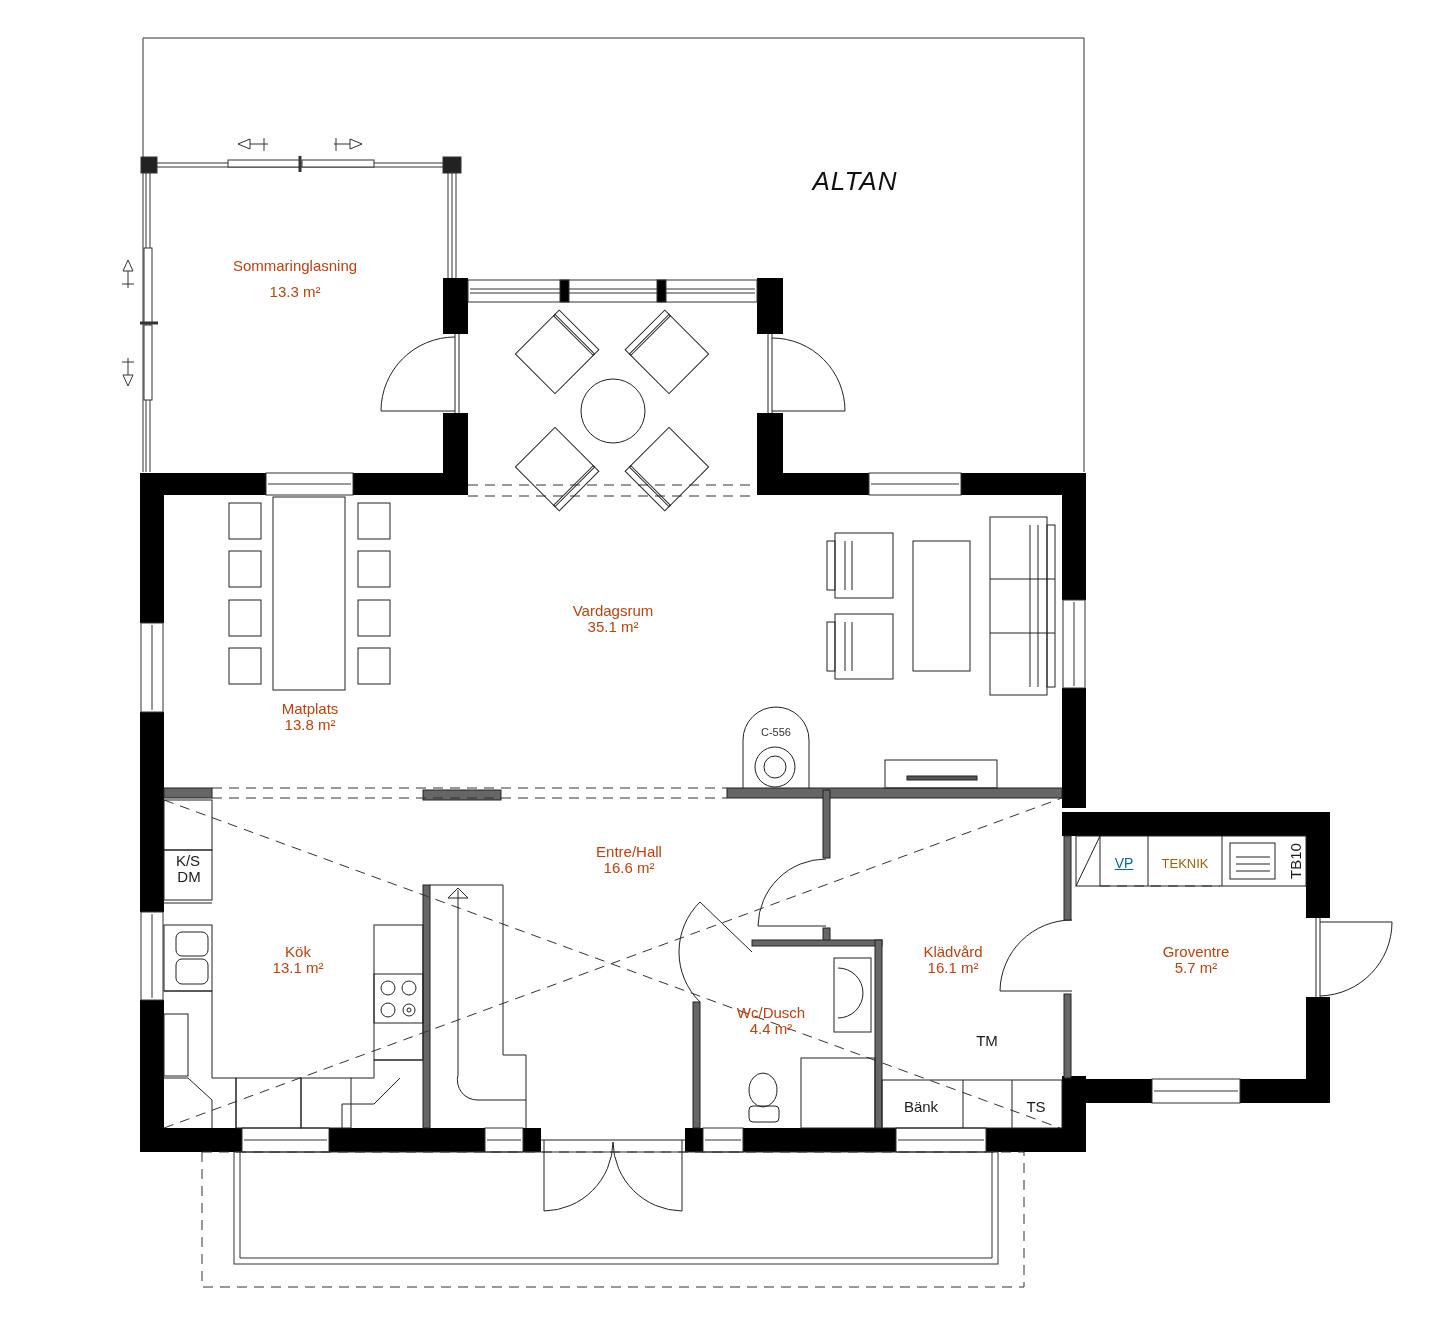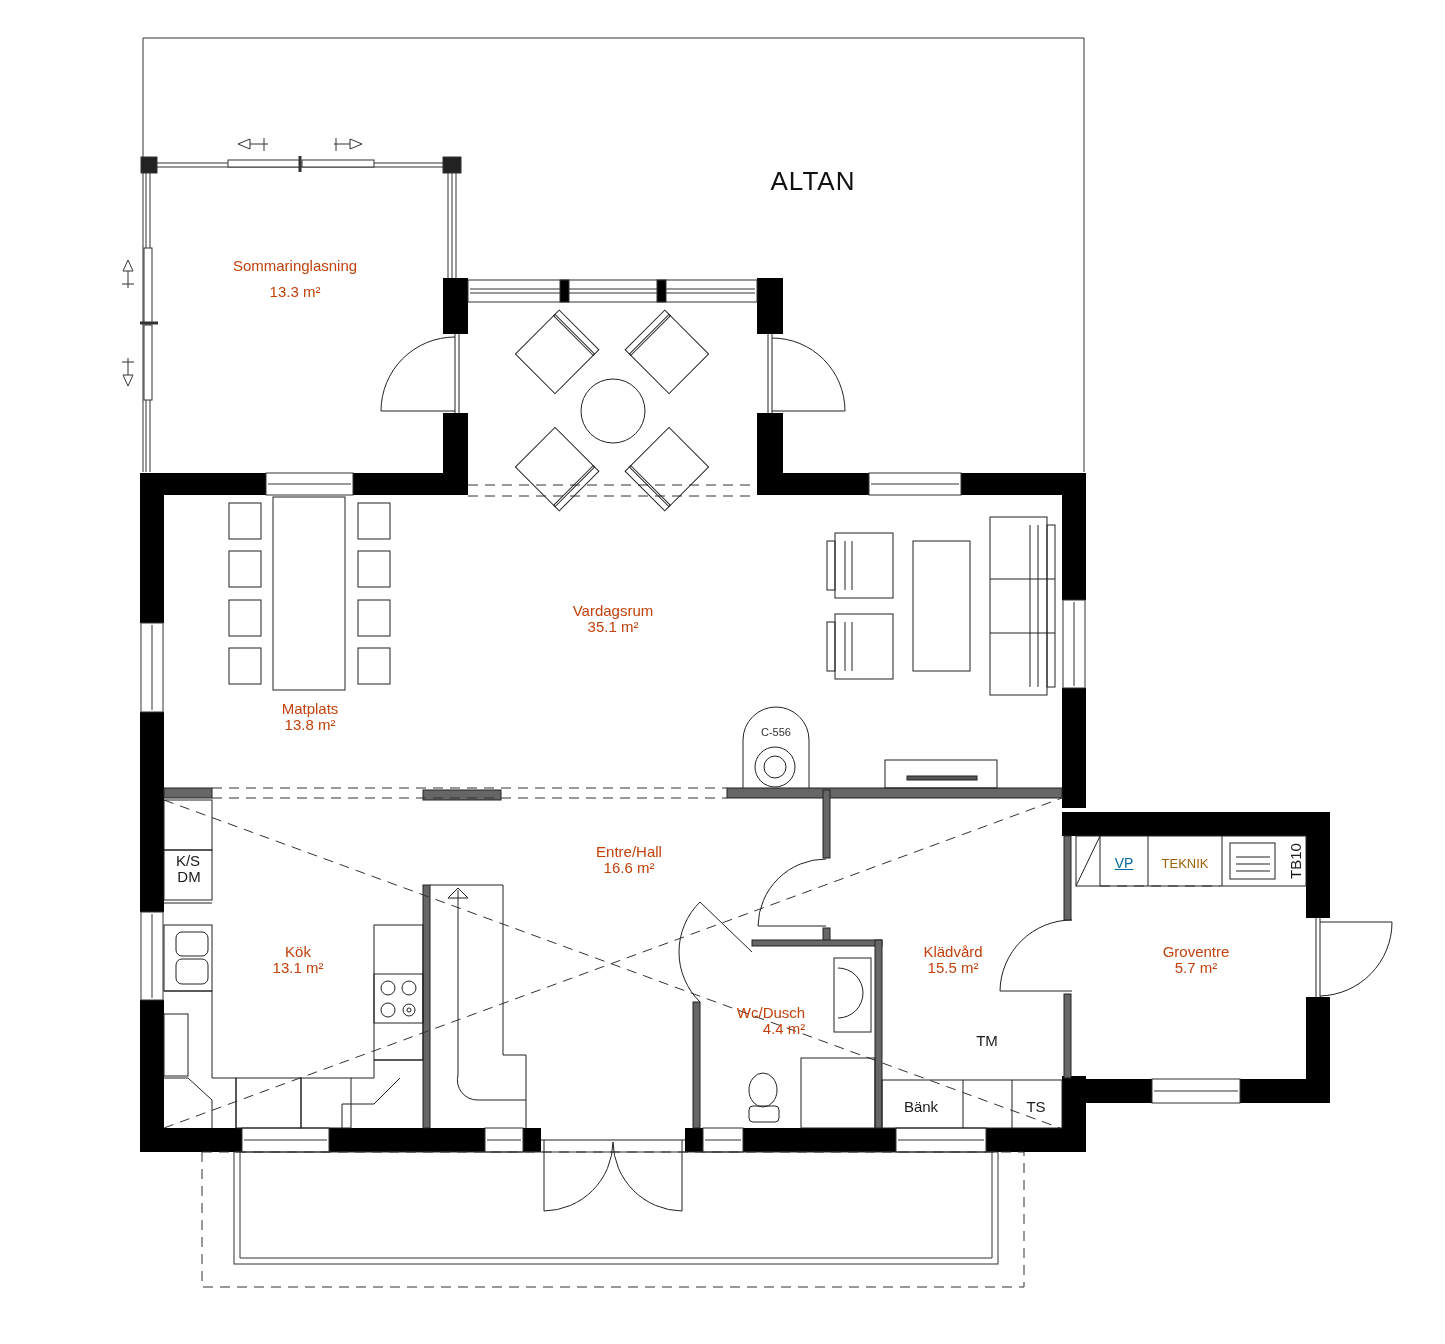--- a/index.html
+++ b/index.html
@@ -281,21 +281,21 @@
     <line x1="1076" y1="886" x2="1100" y2="836"></line>
     <line x1="1148" y1="836" x2="1148" y2="886"></line>
     <line x1="1222" y1="836" x2="1222" y2="886"></line>
     <rect x="1230" y="843" width="45" height="36"></rect>
     <line x1="1236" y1="857" x2="1270" y2="857"></line>
     <line x1="1236" y1="864" x2="1270" y2="864"></line>
     <line x1="1236" y1="871" x2="1270" y2="871"></line>
   </g>
 </svg>
 
-<div class="altan" style="left:813px; top:166px;">ALTAN</div>
+<div class="altan" style="left:855px; top:166px;font-style:italic;">ALTAN</div>
 
 <div class="lbl" style="left:295px; top:253px; line-height:26px;">
   <span>Sommaringlasning</span>
   <span class="area">13.3 m²</span>
 </div>
 <div class="lbl" style="left:613px; top:603px;">
   <span>Vardagsrum</span>
   <span class="area">35.1 m²</span>
 </div>
 <div class="lbl" style="left:310px; top:701px;">
@@ -303,27 +303,27 @@
   <span class="area">13.8 m²</span>
 </div>
 <div class="lbl" style="left:629px; top:844px;">
   <span>Entre/Hall</span>
   <span class="area">16.6 m²</span>
 </div>
 <div class="lbl" style="left:298px; top:944px;">
   <span>Kök</span>
   <span class="area">13.1 m²</span>
 </div>
-<div class="lbl" style="left:771px; top:1005px;text-align:right;">
+<div class="lbl" style="left:771px; top:1005px;">
   <span>Wc/Dusch</span>
   <span class="area">4.4 m²</span>
 </div>
 <div class="lbl" style="left:953px; top:944px;">
   <span>Klädvård</span>
-  <span class="area">15.5 m²</span>
+  <span class="area">16.1 m²</span>
 </div>
 <div class="lbl" style="left:1196px; top:944px;">
   <span>Groventre</span>
   <span class="area">5.7 m²</span>
 </div>
 
 <div class="fix" style="left:188px; top:860px;">K/S</div>
 <div class="fix" style="left:189px; top:876px;">DM</div>
 <div class="fix small" style="left:1124px; top:863px; font-size:14px; color:#0369a1;text-decoration:underline;">VP</div>
 <div class="fix small" style="left:1185px; top:863px; font-size:13px; color:#a16207;">TEKNIK</div>

